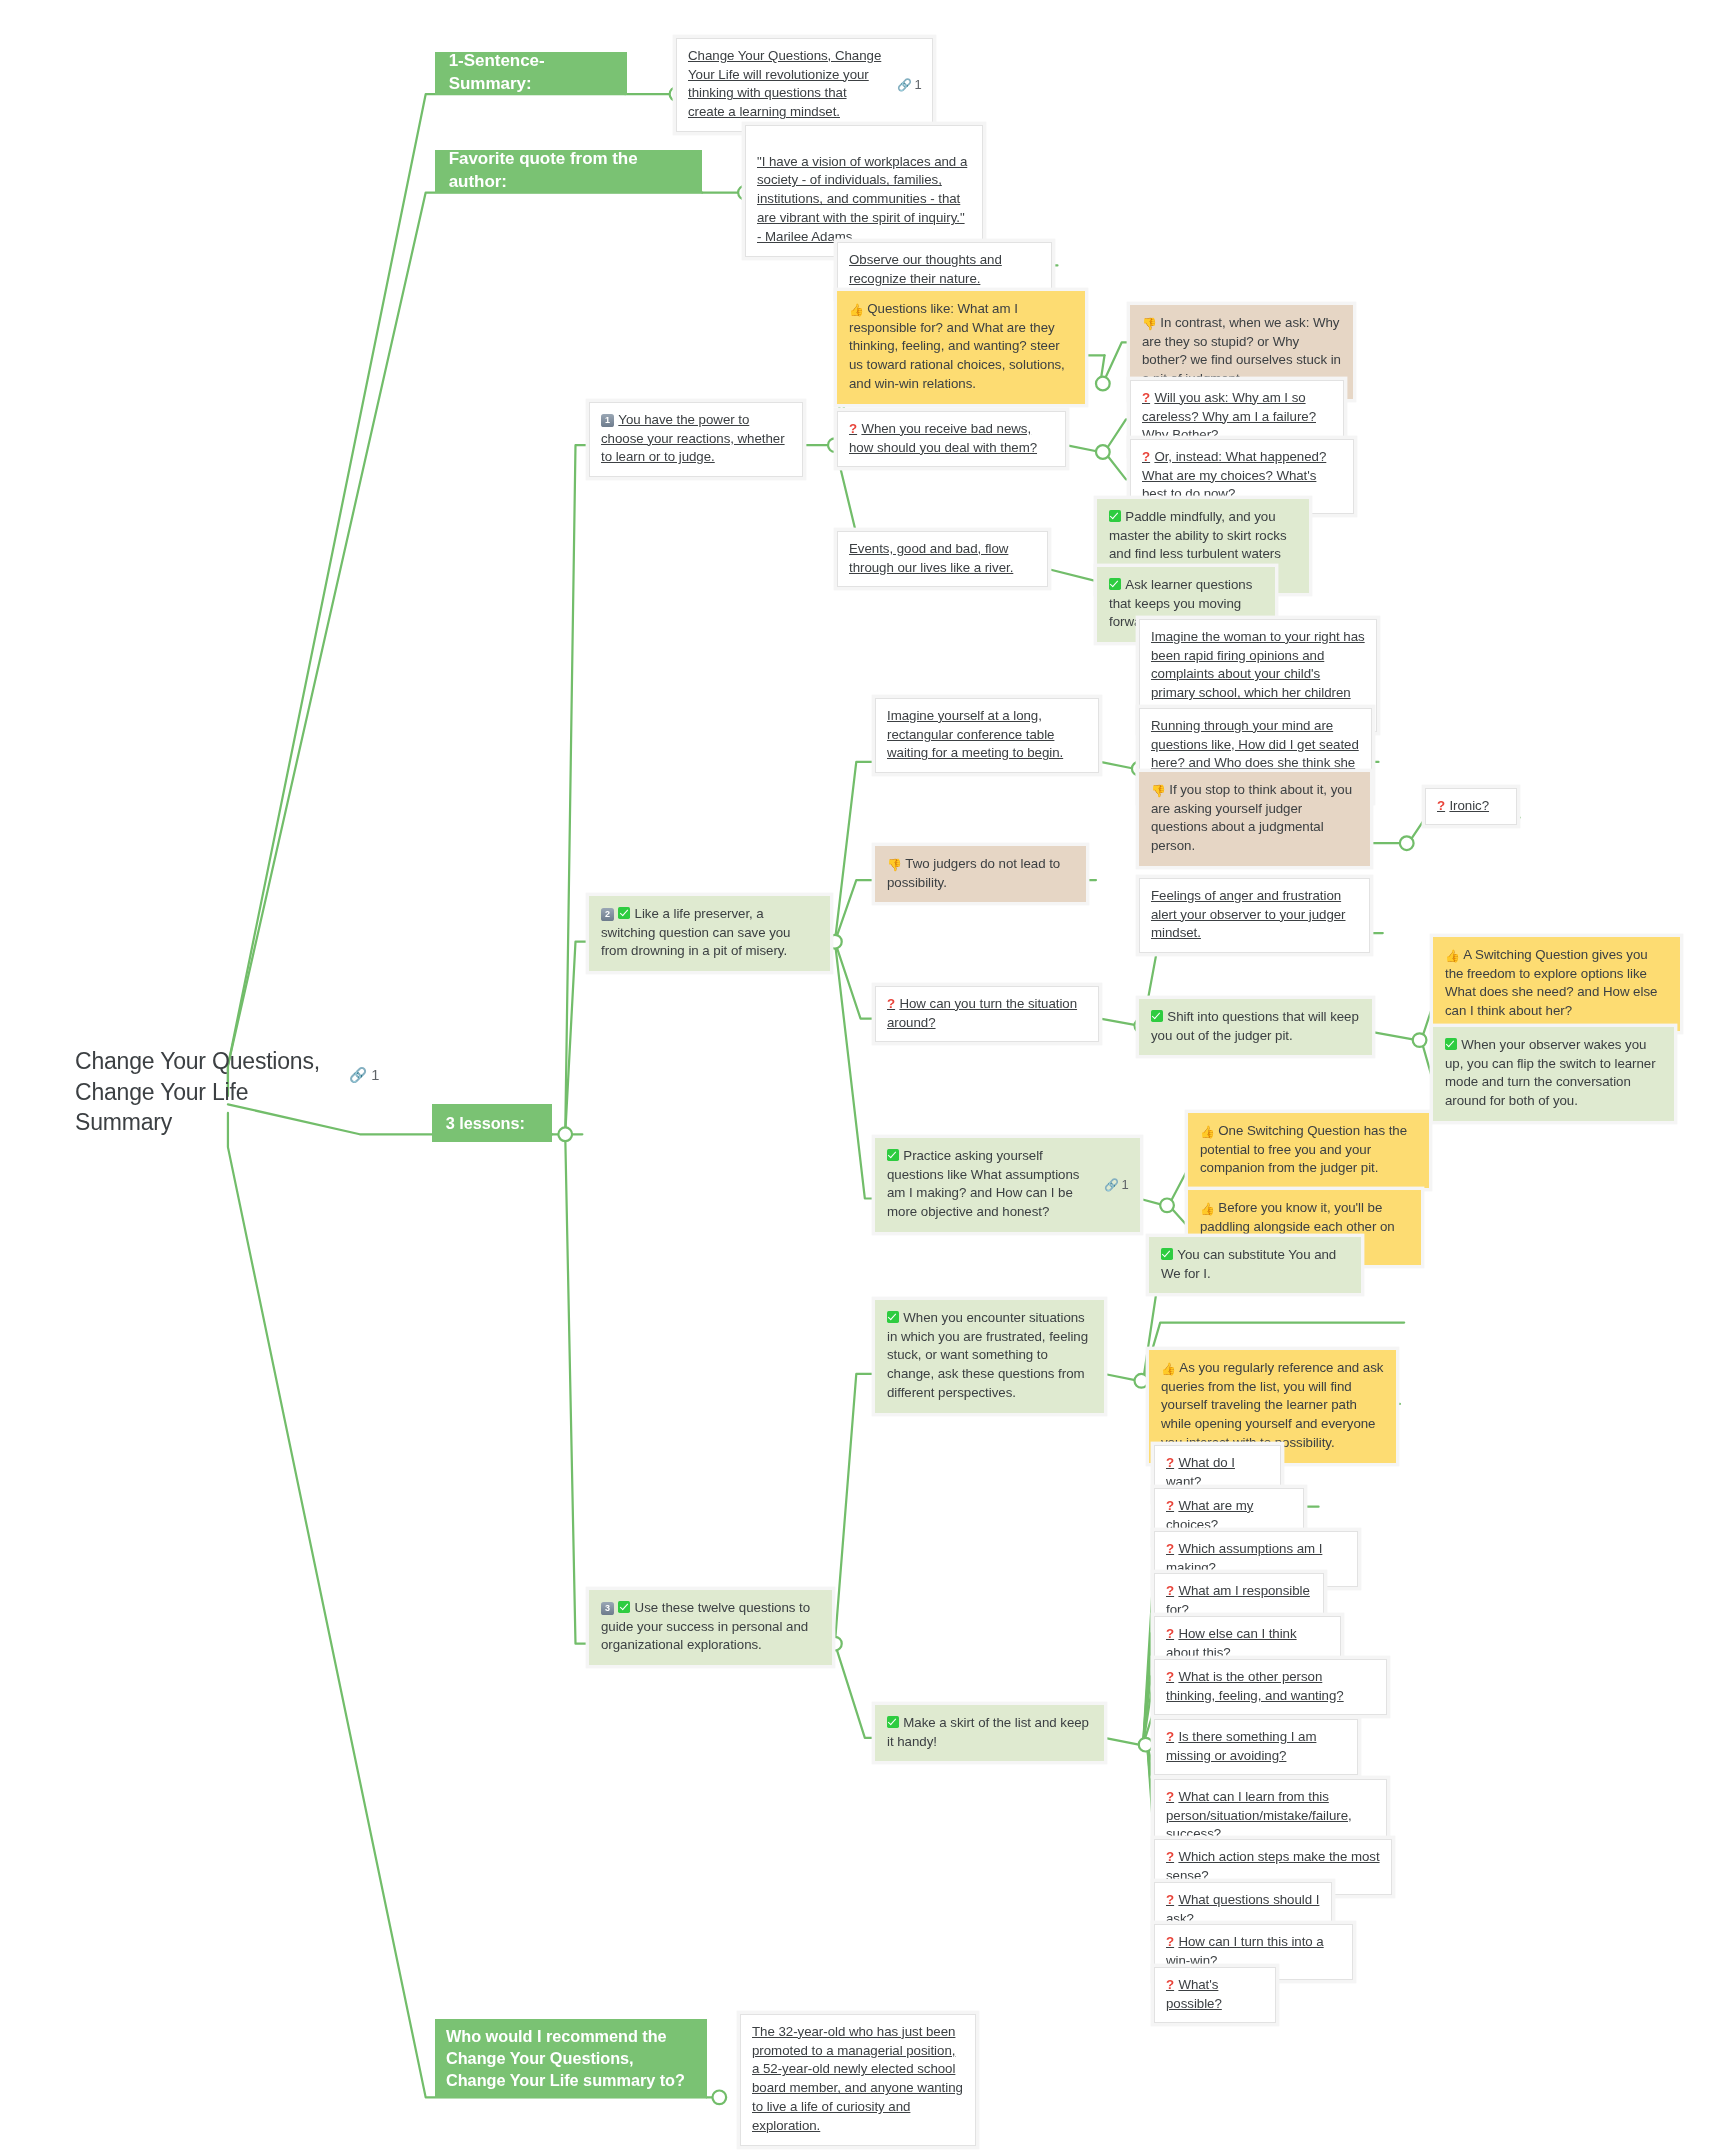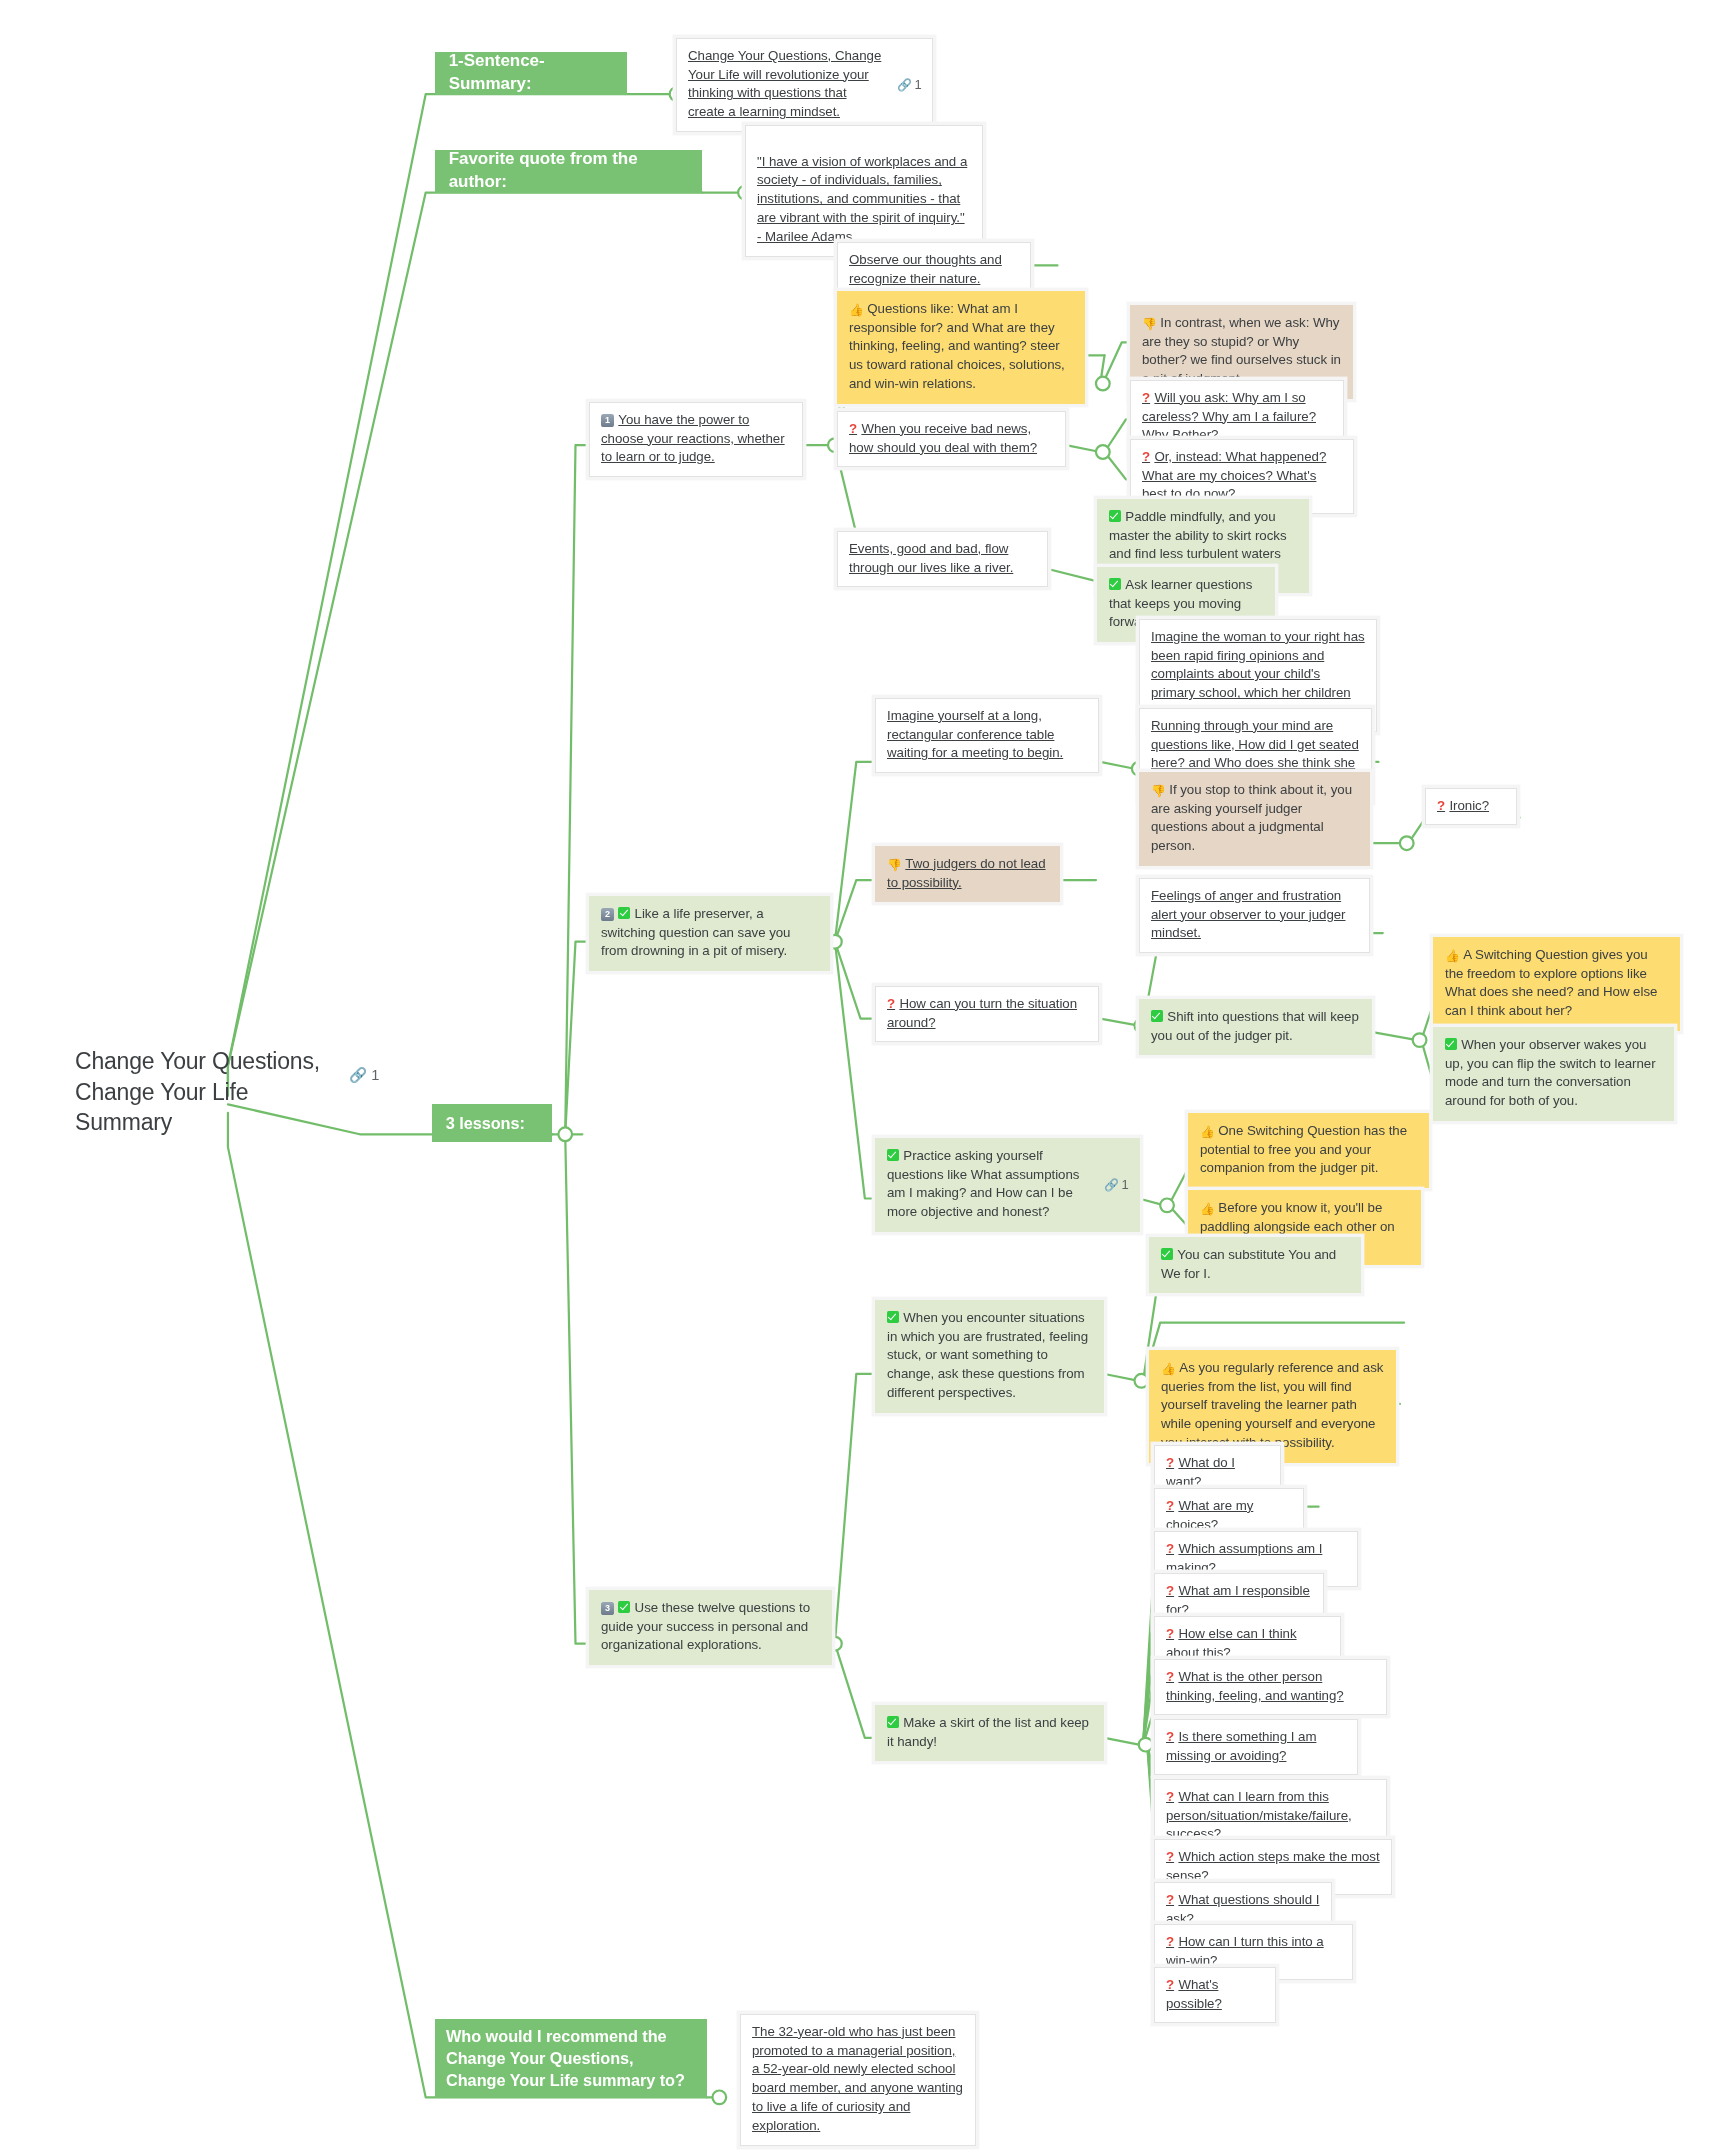--- a/index.html
+++ b/index.html
@@ -280,21 +280,21 @@
     <span>Who would I recommend the Change Your Questions, Change Your Life summary to?</span>
   </div>
   <div class="node plain" style="left:740px; top:2014px; width:236px;">
     <span class="txt">The 32-year-old who has just been promoted to a managerial position, a 52-year-old newly elected school board member, and anyone wanting to live a life of curiosity and exploration.</span>
   </div>
 
   <div class="node plain" style="left:589px; top:402px; width:214px;">
     <span class="ico-num">1</span><span class="txt">You have the power to choose your reactions, whether to learn or to judge.</span>
   </div>
 
-  <div class="node plain" style="left:837px; top:242px; width:194px;">
+  <div class="node plain" style="left:837px; top:242px; width:215px;">
     <span class="txt">Observe our thoughts and recognize their nature.</span>
   </div>
 
   <div class="node yellow" style="left:837px; top:291px; width:248px;">
     <span class="ico ico-thumb-up">👍</span><span class="txt">Questions like: What am I responsible for? and What are they thinking, feeling, and wanting? steer us toward rational choices, solutions, and win-win relations.</span>
   </div>
 
   <div class="node plain" style="left:837px; top:411px; width:229px;">
     <span class="ico-q">?</span><span class="txt">When you receive bad news, how should you deal with them?</span>
   </div>
@@ -324,21 +324,21 @@
   </div>
 
   <div class="node green" style="left:589px; top:896px; width:241px;">
     <span class="ico-num">2</span><span class="ico ico-check"></span><span class="txt">Like a life preserver, a switching question can save you from drowning in a pit of misery.</span>
   </div>
 
   <div class="node plain" style="left:875px; top:698px; width:224px;">
     <span class="txt">Imagine yourself at a long, rectangular conference table waiting for a meeting to begin.</span>
   </div>
 
-  <div class="node tan" style="left:875px; top:846px; width:185px;text-decoration:underline;">
+  <div class="node tan" style="left:875px; top:846px; width:211px;">
     <span class="ico ico-thumb-dn">👎</span><span class="txt">Two judgers do not lead to possibility.</span>
   </div>
 
   <div class="node plain" style="left:875px; top:986px; width:224px;">
     <span class="ico-q">?</span><span class="txt">How can you turn the situation around?</span>
   </div>
 
   <div class="node green haslink" style="left:875px; top:1138px; width:265px;">
     <span class="ico ico-check"></span><span class="txt">Practice asking yourself questions like What assumptions am I making? and How can I be more objective and honest?</span>
     <span class="link-badge">

